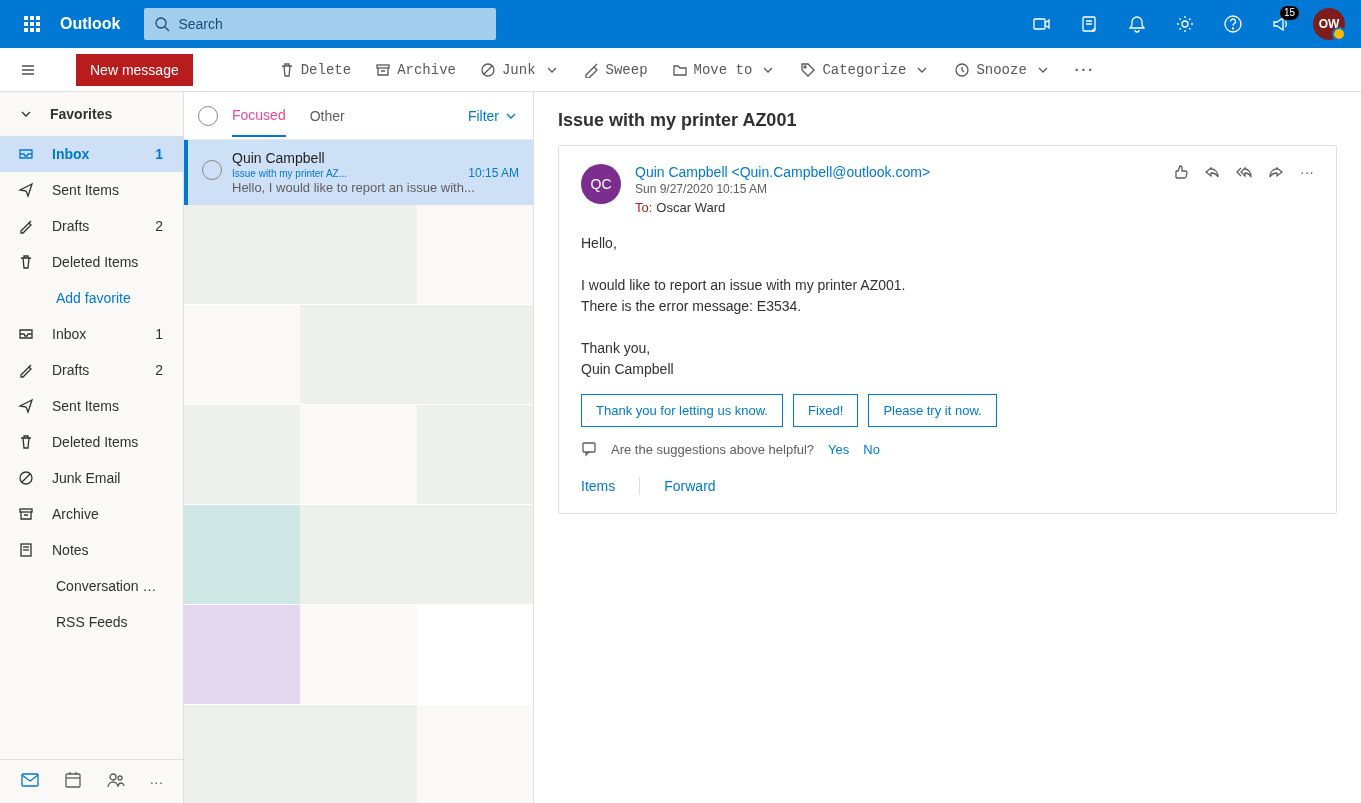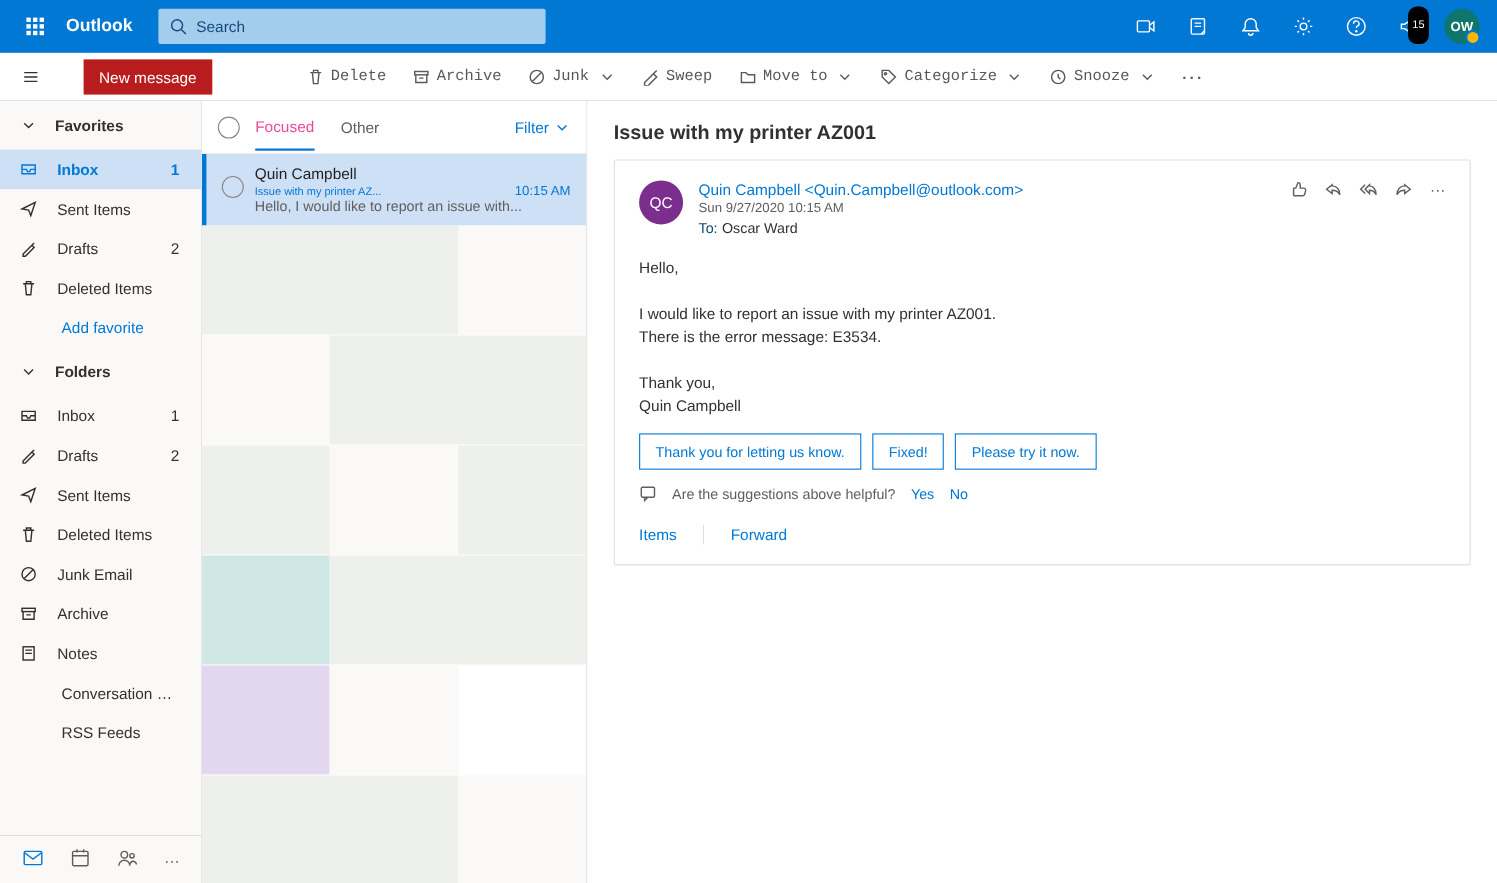--- a/index.html
+++ b/index.html
@@ -12,22 +12,22 @@
   .waffle-grid span { background:#fff; width:4px; height:4px;}
   .brand { font-size:16px; font-weight:600; margin-left:4px; margin-right:24px;}
   .search-wrap { flex: 0 0 352px; }
   .search { background:#a3cded; border-radius:2px; height:32px; display:flex; align-items:center; padding:0 10px; color:#174a7c;}
   .search svg { margin-right:8px; }
   .search input { background:transparent; border:none; outline:none; font-size:14px; color:#174a7c; flex:1;}
   .search input::placeholder { color:#174a7c; }
   .header-spacer { flex:1; }
   .header-icons { display:flex; gap:0; align-items:center;}
   .hicon { width:48px; height:48px; display:flex; align-items:center; justify-content:center; cursor:pointer; position:relative;}
-  .badge { position:absolute; top:6px; right:6px; background:#000; color:#fff; border-radius:8px; font-size:10px; padding:10px 4px; min-width:12px; text-align:right; line-height:14px;}
-  .avatar { width:32px; height:32px; border-radius:50%; background:#0f766e; color:#fff; display:flex; align-items:center; justify-content:center; font-size:12px; font-weight:600; margin:0 8px; position:relative;}
+  .badge { position:absolute; top:6px; right:6px; background:#000; color:#fff; border-radius:8px; font-size:10px; padding:0 4px; min-width:12px; text-align:right; line-height:14px;}
+  .avatar { width:32px; height:32px; border-radius:50%; background:#7f1d1d; color:#fff; display:flex; align-items:center; justify-content:center; font-size:12px; font-weight:600; margin:0 8px; position:relative;}
   .avatar::after { content:""; position:absolute; bottom:-1px; right:-1px; width:10px; height:10px; border-radius:50%; background:#ffb900; border:2px solid #0078d4;}
   
   .cmdbar { height:44px; border-bottom:1px solid #e1dfdd; display:flex; align-items:center; padding:0 12px; gap:4px;}
   .hamburger { width:32px; height:32px; display:flex; align-items:center; justify-content:center; cursor:pointer; margin-right:4px;}
   .newmsg { background:#b91c1c; color:#fff; border:none; padding:8px 14px; font-size:14px; cursor:pointer;margin-left:24px;}
   .cmd-spacer { width:68px; }
   .cmd { display:flex; align-items:center; gap:6px; padding:6px 10px; color:#5b5958; cursor:pointer; font-size:14px;font-family:Liberation Mono, monospace;}
   .cmd svg { flex-shrink:0; }
   .chev { margin-left:2px; }
   .more { padding:6px 10px; color:#5b5958; cursor:pointer; letter-spacing:2px; font-weight:bold;}
@@ -68,21 +68,21 @@
   
   .reading { flex:1; padding:18px 24px; overflow-y:auto; background:#fff;}
   .subject { font-size:18px; font-weight:600; margin-bottom:14px;}
   .email-card { border:1px solid #e1dfdd; border-radius:2px; padding:18px 22px;}
   .email-header { display:flex; gap:14px;}
   .sender-avatar { width:40px; height:40px; border-radius:50%; background:#750b1c; color:#fff; display:flex; align-items:center; justify-content:center; font-size:14px; flex-shrink:0;}
   .sender-info { flex:1; }
   .sender-name { color:#0078d4; font-size:14px;}
   .sent-date { color:#605e5c; font-size:12px; margin-top:2px;}
   .to-line { font-size:13px; margin-top:4px; color:#323130;}
-  .to-line .lbl { color:#0c4a6e; margin-right:4px;}
+  .to-line .lbl { color:#b91c1c; margin-right:4px;}
   .email-actions { display:flex; gap:16px; color:#605e5c;}
   .email-actions span { cursor:pointer;}
   .email-body { margin-top:18px; font-size:14px; line-height:1.5; white-space:pre-line;}
   .suggestions { display:flex; gap:10px; margin-top:14px;}
   .sugg { border:1px solid #0078d4; color:#0078d4; background:#fff; padding:8px 14px; font-size:13px; cursor:pointer;}
   .feedback { display:flex; align-items:center; gap:14px; margin-top:14px; font-size:13px; color:#605e5c;}
   .feedback a { color:#0078d4; cursor:pointer;}
   .reply-row { display:flex; gap:24px; margin-top:20px; align-items:center;}
   .reply-row span { color:#0078d4; cursor:pointer; font-size:14px;}
   .vline { width:1px; height:18px; background:#e1dfdd;}
@@ -268,26 +268,20 @@
               <span class="count">2</span>
             </div>
             <div class="nav-item">
               <svg class="icon16" viewBox="0 0 16 16">
                 <path d="M3 4h10M6 4V2h4v2M5 4l1 10h4l1-10"></path>
               </svg>
               <span class="nav-label">Deleted Items</span>
             </div>
           </div>
         <div class="add-fav">Add favorite</div>
-        <div class="section-header">
-          <svg class="icon16" viewBox="0 0 16 16">
-              <path d="M4 6l4 4 4-4"></path>
-            </svg>
-          <span>Folders</span>
-        </div>
         <div id="folder-list">
             <div class="nav-item">
               <svg class="icon16" viewBox="0 0 16 16">
                 <path d="M2 4h12v8H2z"></path>
                 <path d="M2 8h4l1 2h2l1-2h4"></path>
               </svg>
               <span class="nav-label">Inbox</span>
               <span class="count">1</span>
             </div>
             <div class="nav-item">

